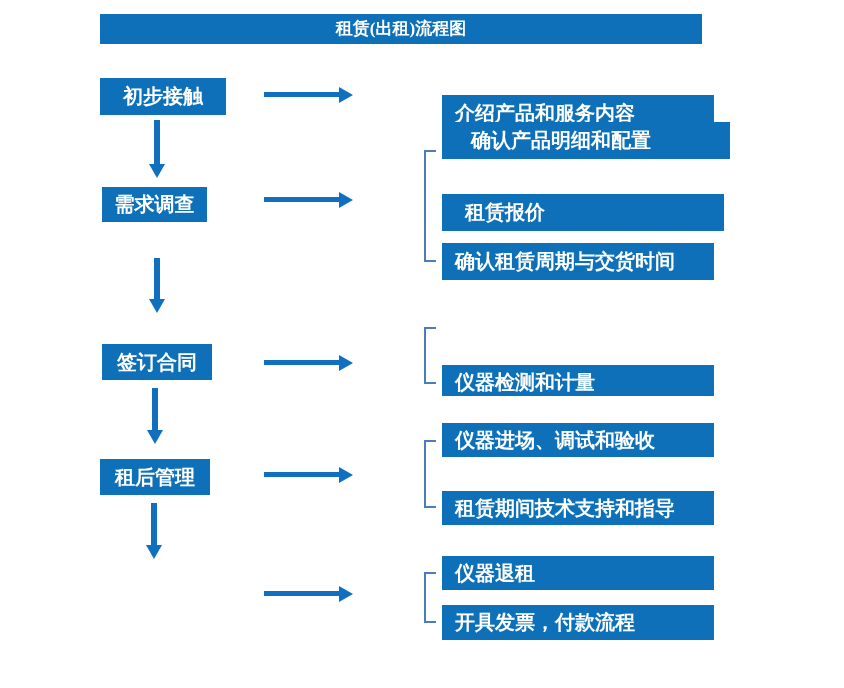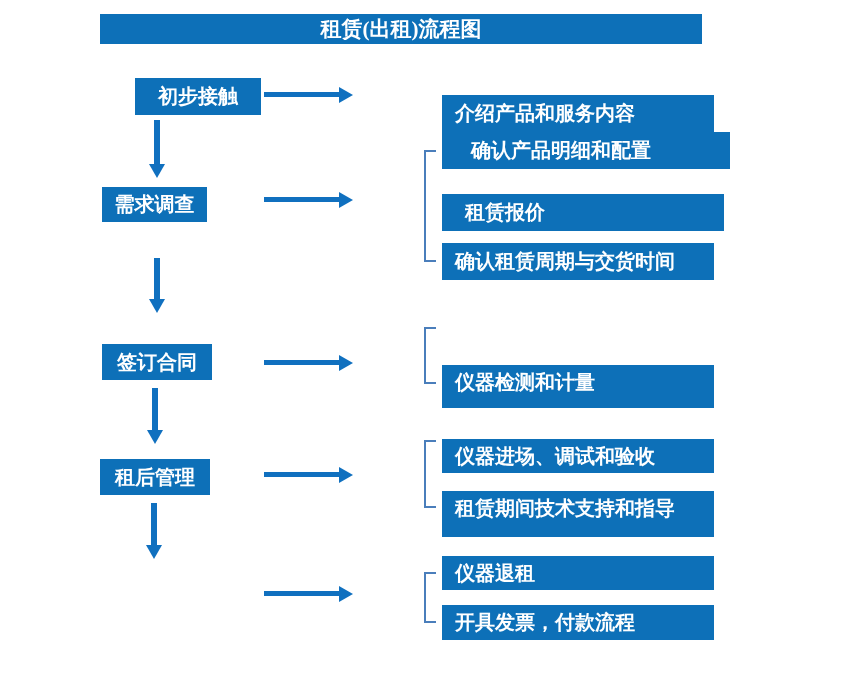--- a/index.html
+++ b/index.html
@@ -17,21 +17,21 @@
     font-weight:bold;
     font-size:20px;
     white-space:nowrap;
   }
   .title-bar{
     position:absolute;
     left:100px;top:14px;width:602px;height:30px;
     background:var(--box-blue,#0d70b8);
     color:#ffffff;
     font-weight:bold;
-    font-size:21px;
+    font-size:17px;
     text-align:center;
     line-height:30px;
   }
   .left-box{text-align:center;}
   .right-box{left:442px;width:259px;padding-left:13px;box-sizing:content-box;text-align:left;}
   .h-arrow{
     position:absolute;
     height:5px;
     background:var(--arrow-blue,#1070bf);
   }
@@ -67,21 +67,21 @@
     box-sizing:border-box;
   }
 </style>
 </head>
 <body>
 
 <div class="canvas">
 
   <div class="title-bar">租赁(出租)流程图</div>
 
-  <div class="box left-box" style="left:100px;top:78px;width:126px;height:37px;line-height:37px;margin-left:35px;">初步接触</div>
+  <div class="box left-box" style="left:100px;top:78px;width:126px;height:37px;line-height:37px;">初步接触</div>
   <div class="box left-box" style="left:102px;top:187px;width:105px;height:35px;line-height:35px;">需求调查</div>
   <div class="box left-box" style="left:102px;top:344px;width:110px;height:36px;line-height:36px;">签订合同</div>
   <div class="box left-box" style="left:100px;top:459px;width:110px;height:36px;line-height:36px;">租后管理</div>
 
   <div class="v-arrow" style="left:154px;top:120px;height:45px;">
       <span class="head"></span>
     </div>
   <div class="v-arrow" style="left:154px;top:258px;height:42px;">
       <span class="head"></span>
     </div>
@@ -108,25 +108,25 @@
       <span class="head"></span>
     </div>
 
   <div class="bracket" style="top:150px;height:112px;"></div>
   <div class="bracket" style="top:327px;height:57px;"></div>
   <div class="bracket" style="top:440px;height:68px;"></div>
   <div class="bracket" style="top:572px;height:51px;"></div>
 
   <div class="box right-box" style="top:95px;height:42px;line-height:36px;">介绍产品和服务内容</div>
 
-  <div class="box right-box" style="top:132px;height:37px;line-height:37px;padding-left:29px;">确认产品明细和配置</div>
+  <div class="box right-box" style="top:122px;height:37px;line-height:37px;padding-left:29px;">确认产品明细和配置</div>
   <div class="box right-box" style="top:194px;height:37px;line-height:37px;padding-left:23px;">租赁报价</div>
   <div class="box right-box" style="top:243px;height:37px;line-height:37px;">确认租赁周期与交货时间</div>
 
-  <div class="box right-box" style="top:365px;height:43px;line-height:35px;">仪器检测和计量</div>
+  <div class="box right-box" style="top:365px;height:31px;line-height:35px;">仪器检测和计量</div>
 
-  <div class="box right-box" style="top:423px;height:34px;line-height:34px;margin-top:16px;">仪器进场、调试和验收</div>
-  <div class="box right-box" style="top:491px;height:46px;line-height:34px;">租赁期间技术支持和指导</div>
+  <div class="box right-box" style="top:423px;height:34px;line-height:34px;">仪器进场、调试和验收</div>
+  <div class="box right-box" style="top:491px;height:34px;line-height:34px;">租赁期间技术支持和指导</div>
 
   <div class="box right-box" style="top:556px;height:34px;line-height:34px;">仪器退租</div>
   <div class="box right-box" style="top:605px;height:35px;line-height:35px;">开具发票，付款流程</div>
 
 </div>
 
 </body></html>

